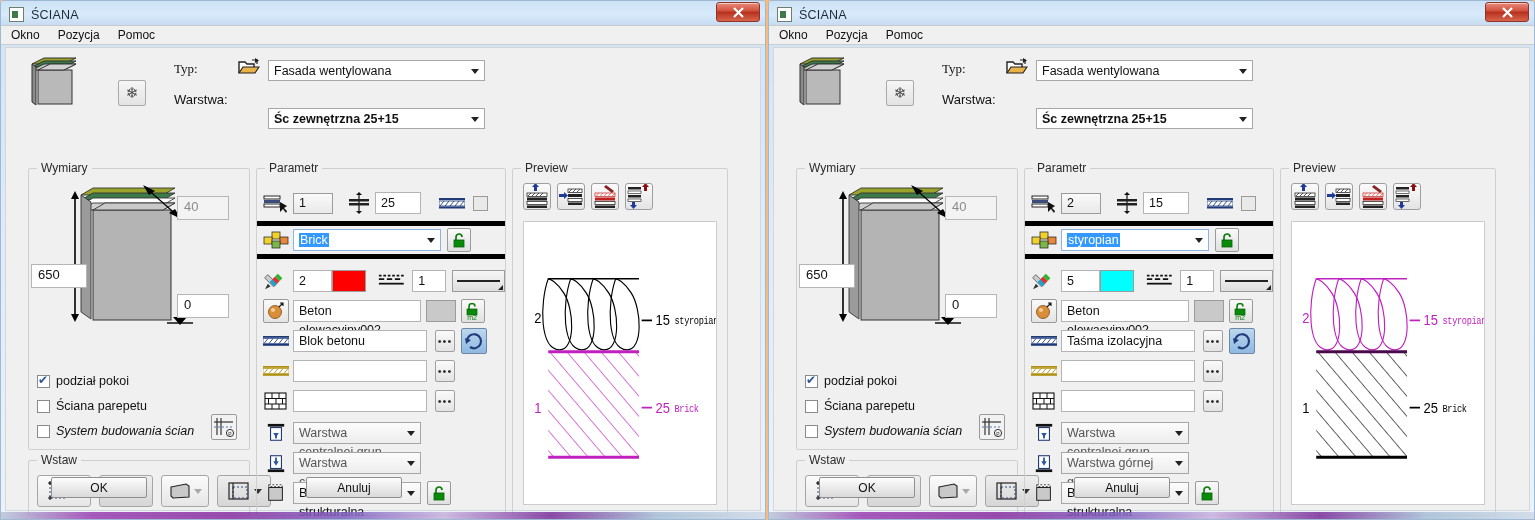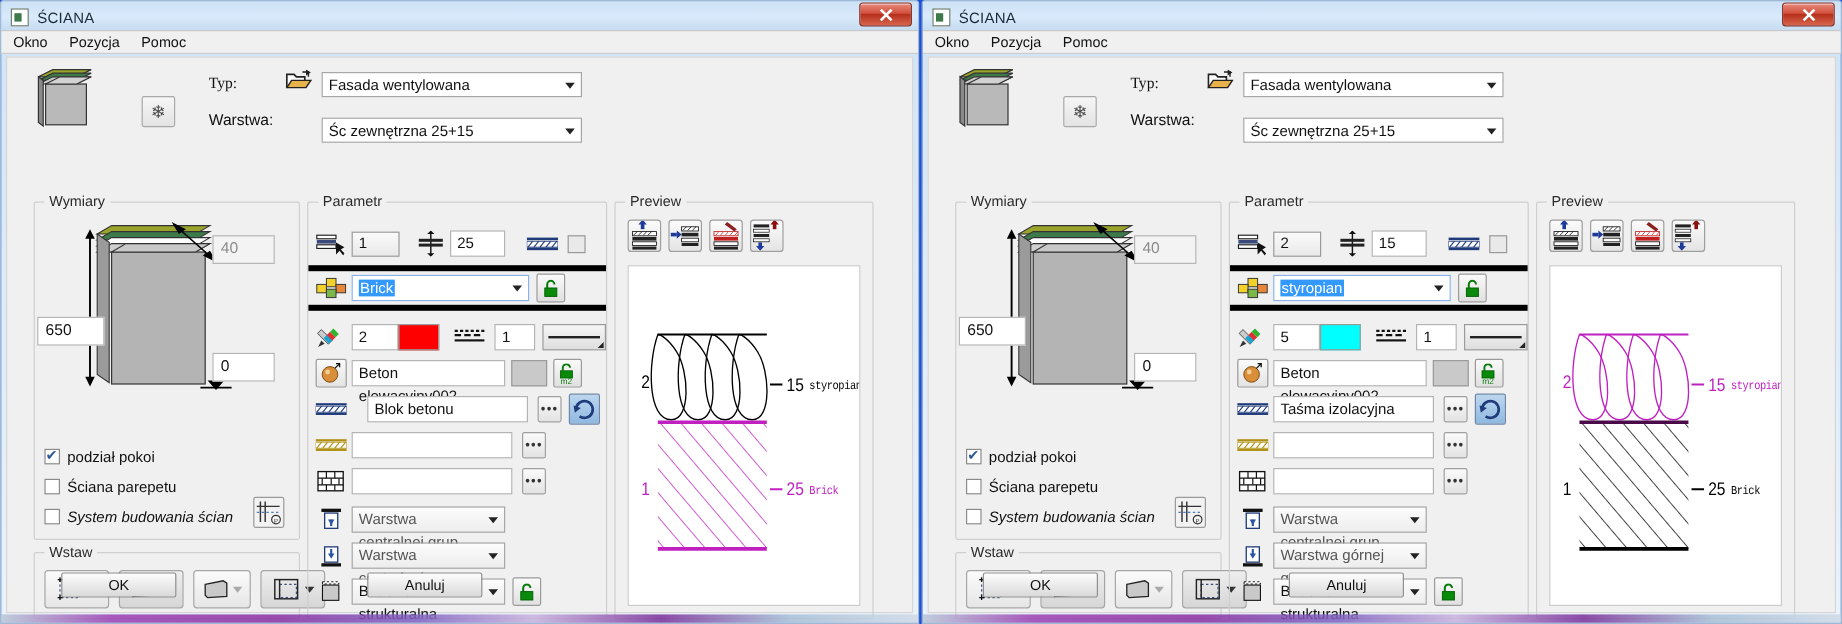--- a/index.html
+++ b/index.html
@@ -3,21 +3,21 @@
 <meta charset="utf-8">
 <style>
   * { box-sizing: border-box; }
   html, body {
     margin: 0; padding: 0;
     width: 1535px; height: 520px;
     overflow: hidden;
     font-family: "Liberation Sans", sans-serif;
     background: #ffffff;
   }
-  .stage { position: relative; width: 1535px; height: 520px; background:#1d4ed8; }
+  .stage { position: relative; width: 1535px; height: 520px; background:#fdba74; }
 
   
   .win {
     position: absolute; top: 0; height: 520px;
     background: linear-gradient(to bottom, #cfe4f7 0%, #dceafa 40%, #eaf3fc 100%);
     border: 1px solid #9fb9d4;
     border-radius: 3px 3px 0 0;
     overflow: hidden;
   }
   .win.left  { left: 0;   width: 766px; }
@@ -80,21 +80,21 @@
   .lbl-typ  { position: absolute; left: 168px; top: 13px; font-size: 13px; color:#111;font-family:Liberation Serif, serif; }
   .lbl-war  { position: absolute; left: 168px; top: 44px; font-size: 13px; color:#111; }
   .open-ico { position: absolute; left: 232px; top: 10px; width: 22px; height: 18px; }
 
   .hcombo {
     position: absolute; left: 262px; width: 217px; height: 21px;
     background: #fff; border: 1px solid #a7a7a7;
     font-size: 12.5px; color: #111;
     padding: 2px 18px 0 5px; line-height: 17px;
   }
-  .hcombo.c1 { top: 12px; } .hcombo.c2 { top: 50px; }
+  .hcombo.c1 { top: 12px; } .hcombo.c2 { top: 60px; font-weight: bold; }
   .hcombo .arw, .cbx .arw {
     position: absolute; right: 5px; top: 50%; margin-top: -2px;
     width: 0; height: 0; border-left: 4px solid transparent;
     border-right: 4px solid transparent; border-top: 5px solid #222;
   }
 
   
   .grp {
     position: absolute; border: 1px solid #cfcfcf; border-radius: 2px;
   }
@@ -111,21 +111,21 @@
   
   .dim-input {
     position: absolute; background:#fff; border:1px solid #b6b6b6;
     font-size: 13px; padding: 2px 6px; color: #111;
   }
   .dim-650 { left: 2px;   top: 95px;  width: 56px; height: 24px; }
   .dim-40  { left: 148px; top: 27px;  width: 52px; height: 24px; color:#8b8b8b; background:#f3f3f3; }
   .dim-0   { left: 148px; top: 125px; width: 52px; height: 24px; }
 
   .chk-row {
-    position: absolute; display: flex; align-items: flex-start; gap: 6px;
+    position: absolute; display: flex; align-items: flex-end; gap: 6px;
     font-size: 12.5px; color: #111;
   }
   .chk {
     width: 13px; height: 13px; background: #fff; border: 1px solid #8a8a8a;
     position: relative; flex: none;
   }
   .chk.on::after {
     content: "✔"; position: absolute; left: 0px; top: -3px;
     font-size: 12px; color: #2b5797;
   }
@@ -465,21 +465,21 @@
           </span>
         </div>
 
         <div class="prow" style="top:158px;">
           <svg class="ico" viewBox="0 0 26 12">
             <rect x="0" y="1" width="26" height="1.8" fill="#1f3b7a"></rect>
             <rect x="0" y="3.5" width="26" height="5" fill="#fff" stroke="#1f3b7a" stroke-width=".7"></rect>
             <path d="M1 8.5 L5 3.5 M6 8.5 L10 3.5 M11 8.5 L15 3.5 M16 8.5 L20 3.5 M21 8.5 L25 3.5" stroke="#1f3b7a" stroke-width=".9"></path>
             <rect x="0" y="9" width="26" height="1.8" fill="#1f3b7a"></rect>
           </svg>
-          <div class="tfield" style="width:134px;margin-left:17px;">Blok betonu</div>
+          <div class="tfield" style="width:134px;margin-left:4px;">Blok betonu</div>
           <span class="ebtn" style="margin-left:8px;">•••</span>
           <span class="hatchbtn" style="margin-left:6px;">
             <svg width="24" height="24" viewBox="0 0 24 24">
               <path d="M5 12 a7 7 0 1 1 3 6" stroke="#1f3b7a" stroke-width="2.2" fill="none"></path>
               <polygon points="3,9 9,11 4,15" fill="#1f3b7a"></polygon>
             </svg>
           </span>
         </div>
 
         <div class="prow" style="top:188px;">

